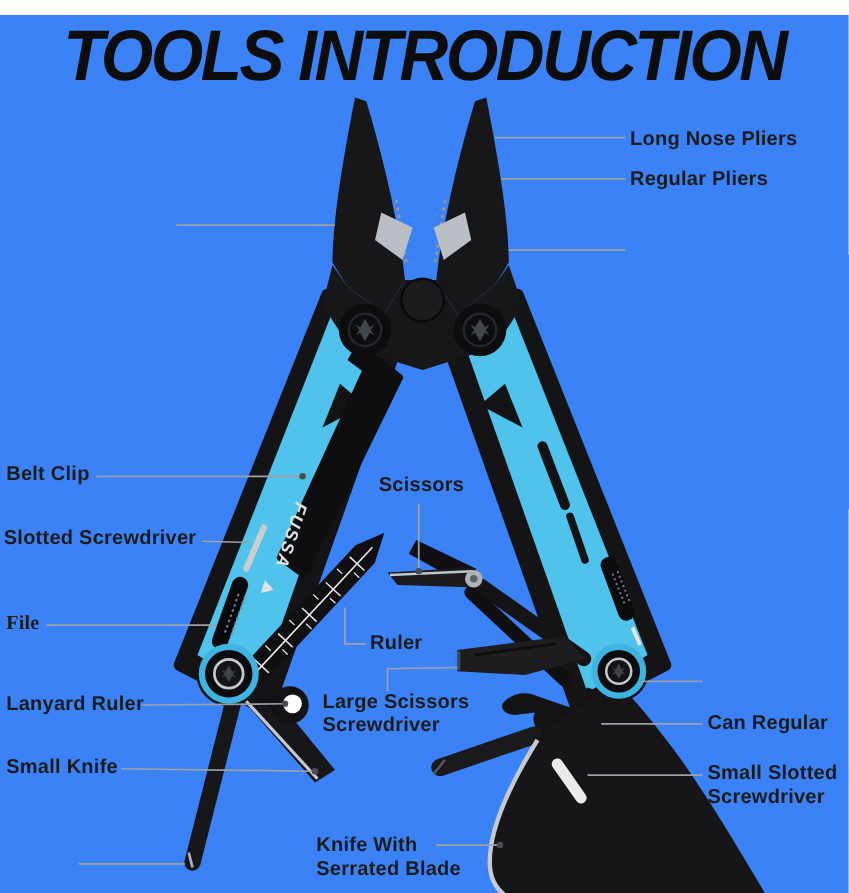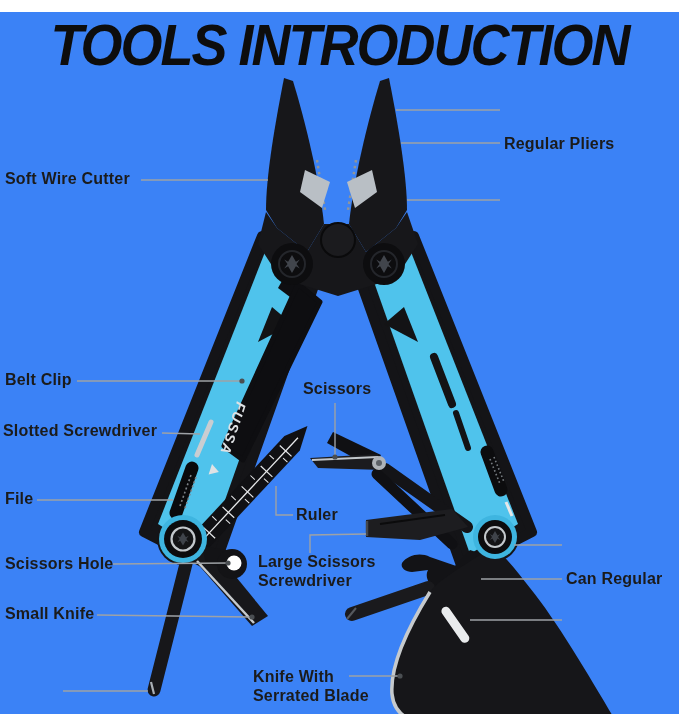--- a/index.html
+++ b/index.html
@@ -197,27 +197,28 @@
     </g>
     <g fill="#4a4e52">
       <circle cx="242" cy="369" r="2.6"></circle>
       <circle cx="335" cy="445" r="2.6"></circle>
       <circle cx="228" cy="551" r="2.6"></circle>
       <circle cx="252" cy="605" r="2.6"></circle>
       <circle cx="400" cy="664" r="2.6"></circle>
     </g>
   </svg>
 
+  <div class="lbl" style="left:504px;top:91px;">Long Nose Pliers</div>
   <div class="lbl" style="left:504px;top:123px;">Regular Pliers</div>
-  <div class="lbl" style="left:5px;top:158px;">Soft Wire Cutter</div>
   <div class="lbl" style="left:5px;top:359px;">Belt Clip</div>
   <div class="lbl" style="left:303px;top:368px;text-align:right;">Scissors</div>
   <div class="lbl" style="left:3px;top:410px;">Slotted Screwdriver</div>
-  <div class="lbl" style="left:5px;top:478px;">File</div>
+  <div class="lbl" style="left:5px;top:478px;font-family:Liberation Serif, serif;">File</div>
   <div class="lbl" style="left:296px;top:494px;">Ruler</div>
-  <div class="lbl" style="left:5px;top:543px;">Scissors Hole</div>
+  <div class="lbl" style="left:5px;top:543px;">Lanyard Ruler</div>
   <div class="lbl" style="left:258px;top:541px;width:125px;">Large Scissors Screwdriver</div>
   <div class="lbl" style="left:566px;top:558px;">Can Regular</div>
   <div class="lbl" style="left:5px;top:593px;">Small Knife</div>
+  <div class="lbl" style="left:566px;top:598px;width:112px;">Small Slotted Screwdriver</div>
   <div class="lbl" style="left:253px;top:656px;width:135px;">Knife With Serrated Blade</div>
 
   <div class="bottom-bar"></div>
 </div>
 
 </body></html>

